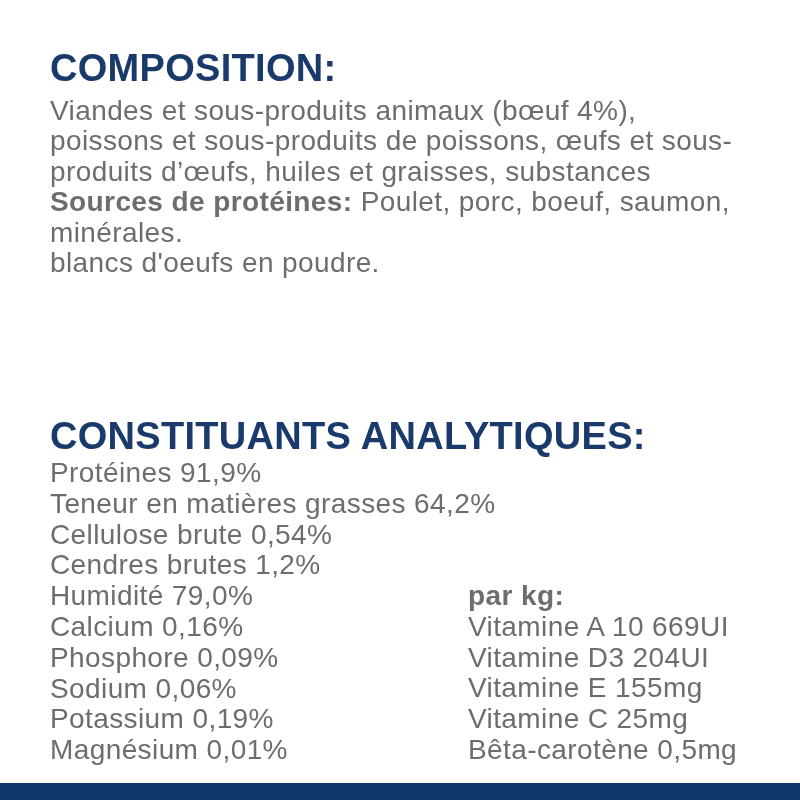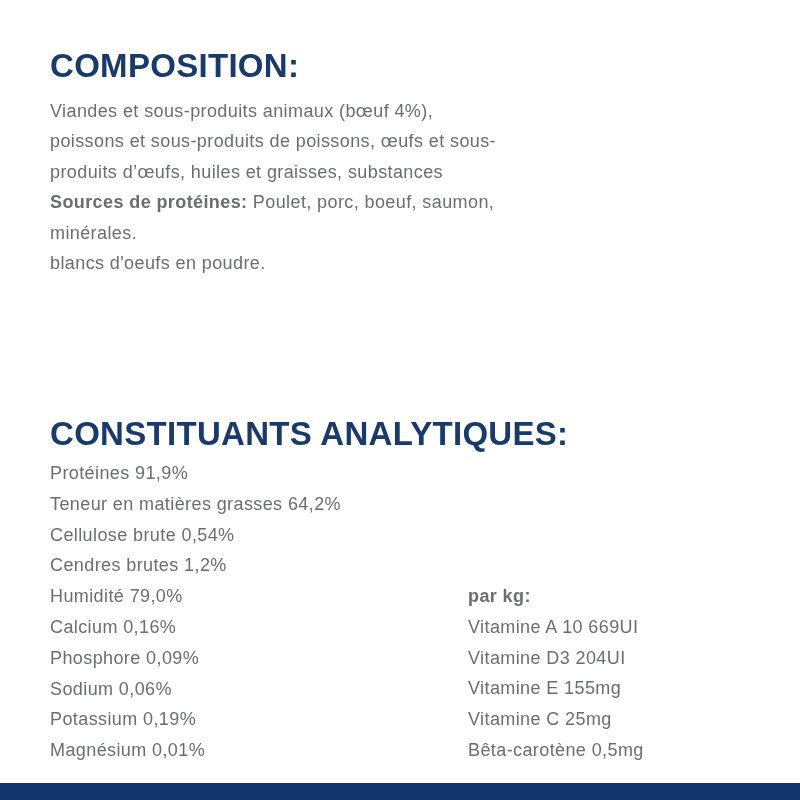--- a/index.html
+++ b/index.html
@@ -14,33 +14,33 @@
     width: 800px;
     height: 800px;
     background: #ffffff;
     overflow: hidden;
     font-family: "Liberation Sans", "DejaVu Sans", sans-serif;
   }
   .heading {
     position: absolute;
     left: 50px;
     color: var(--navy);
-    font-size: 33px;
+    font-size: 38px;
     font-weight: bold;
     letter-spacing: 0.3px;
     line-height: 1;
     white-space: nowrap;
   }
   #heading-composition { top: 49px; }
   #heading-analytics   { top: 417px; }
   .body-text {
     position: absolute;
     left: 50px;
     color: var(--gray);
-    font-size: 18px;
+    font-size: 28px;
     letter-spacing: 0.4px;
   }
   .body-text .line { white-space: nowrap; }
   #composition-text { top: 96px;  line-height: 30.4px; }
   #analytics-list   { top: 458px; line-height: 30.8px; }
   #perkg-block      { top: 581px; left: 468px; line-height: 30.8px; }
   .bold { font-weight: bold; }
   #footer-bar {
     position: absolute;
     left: 0;

